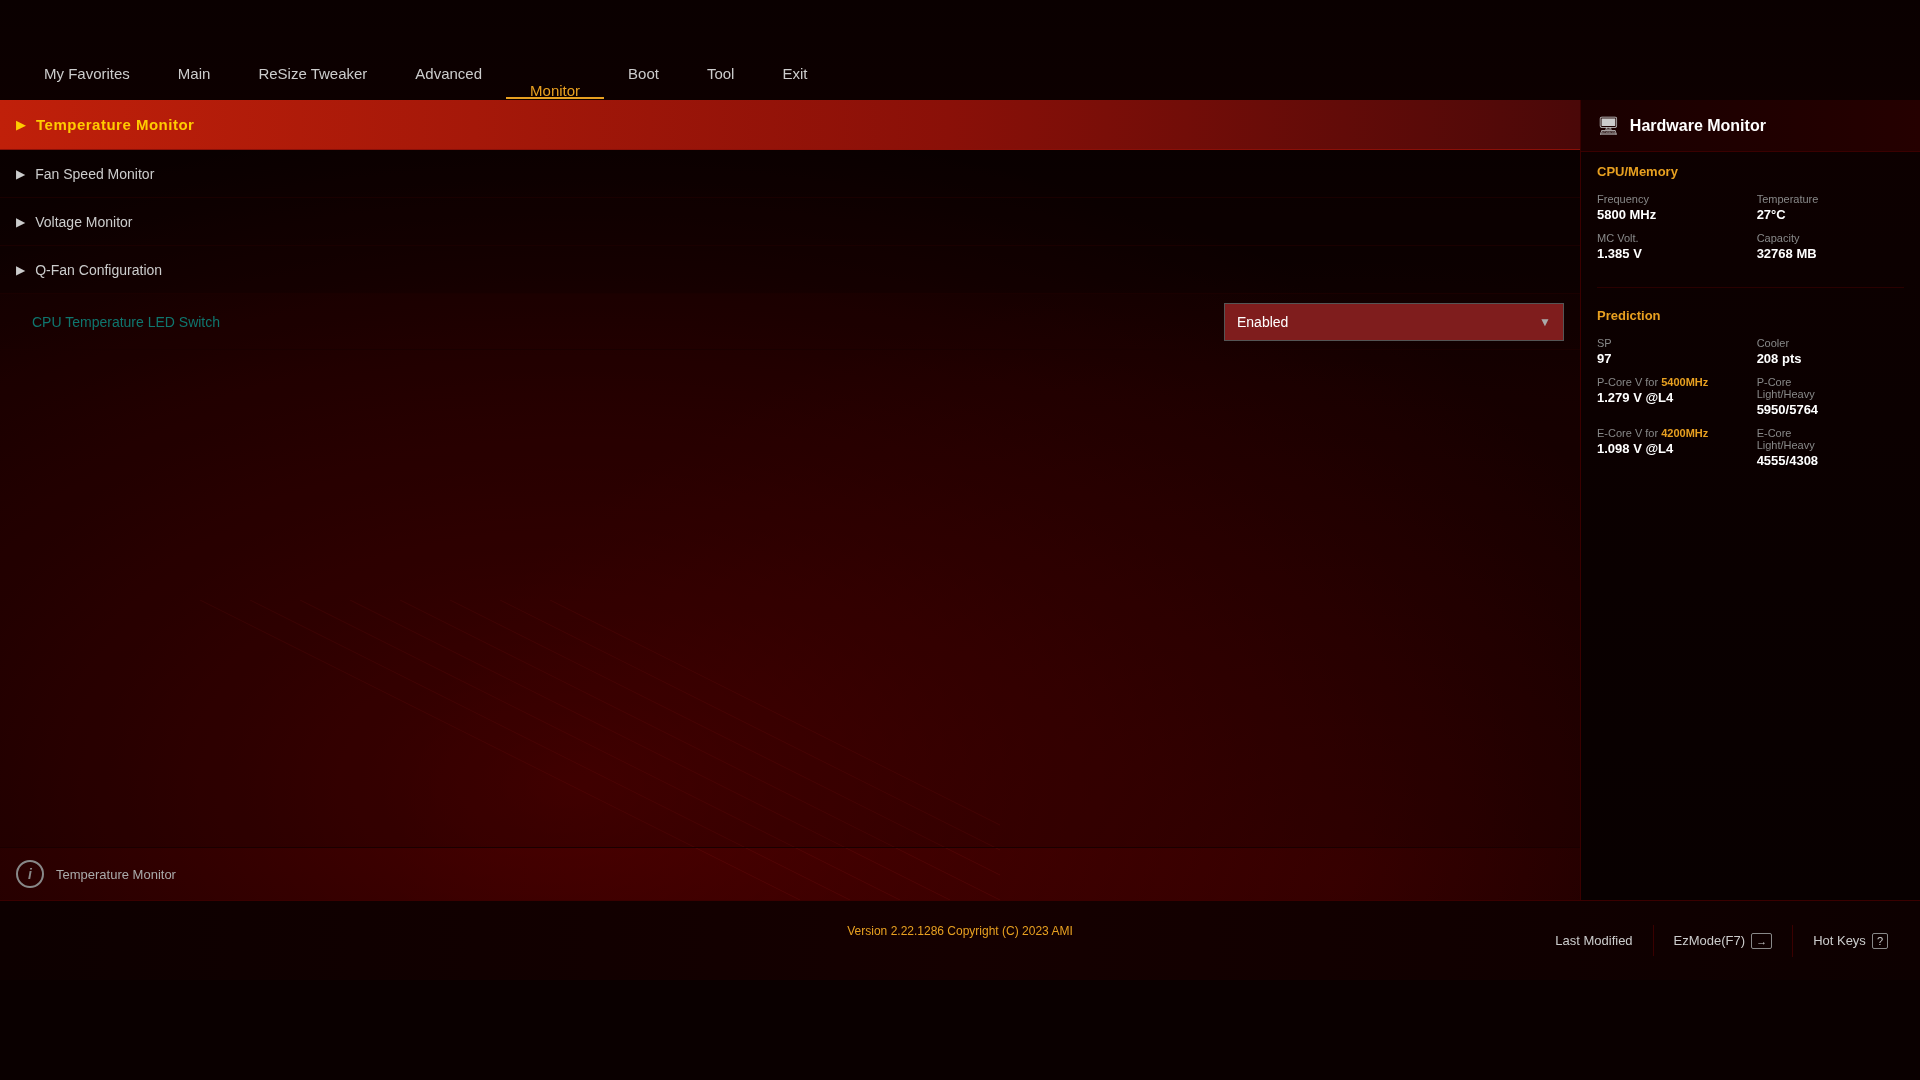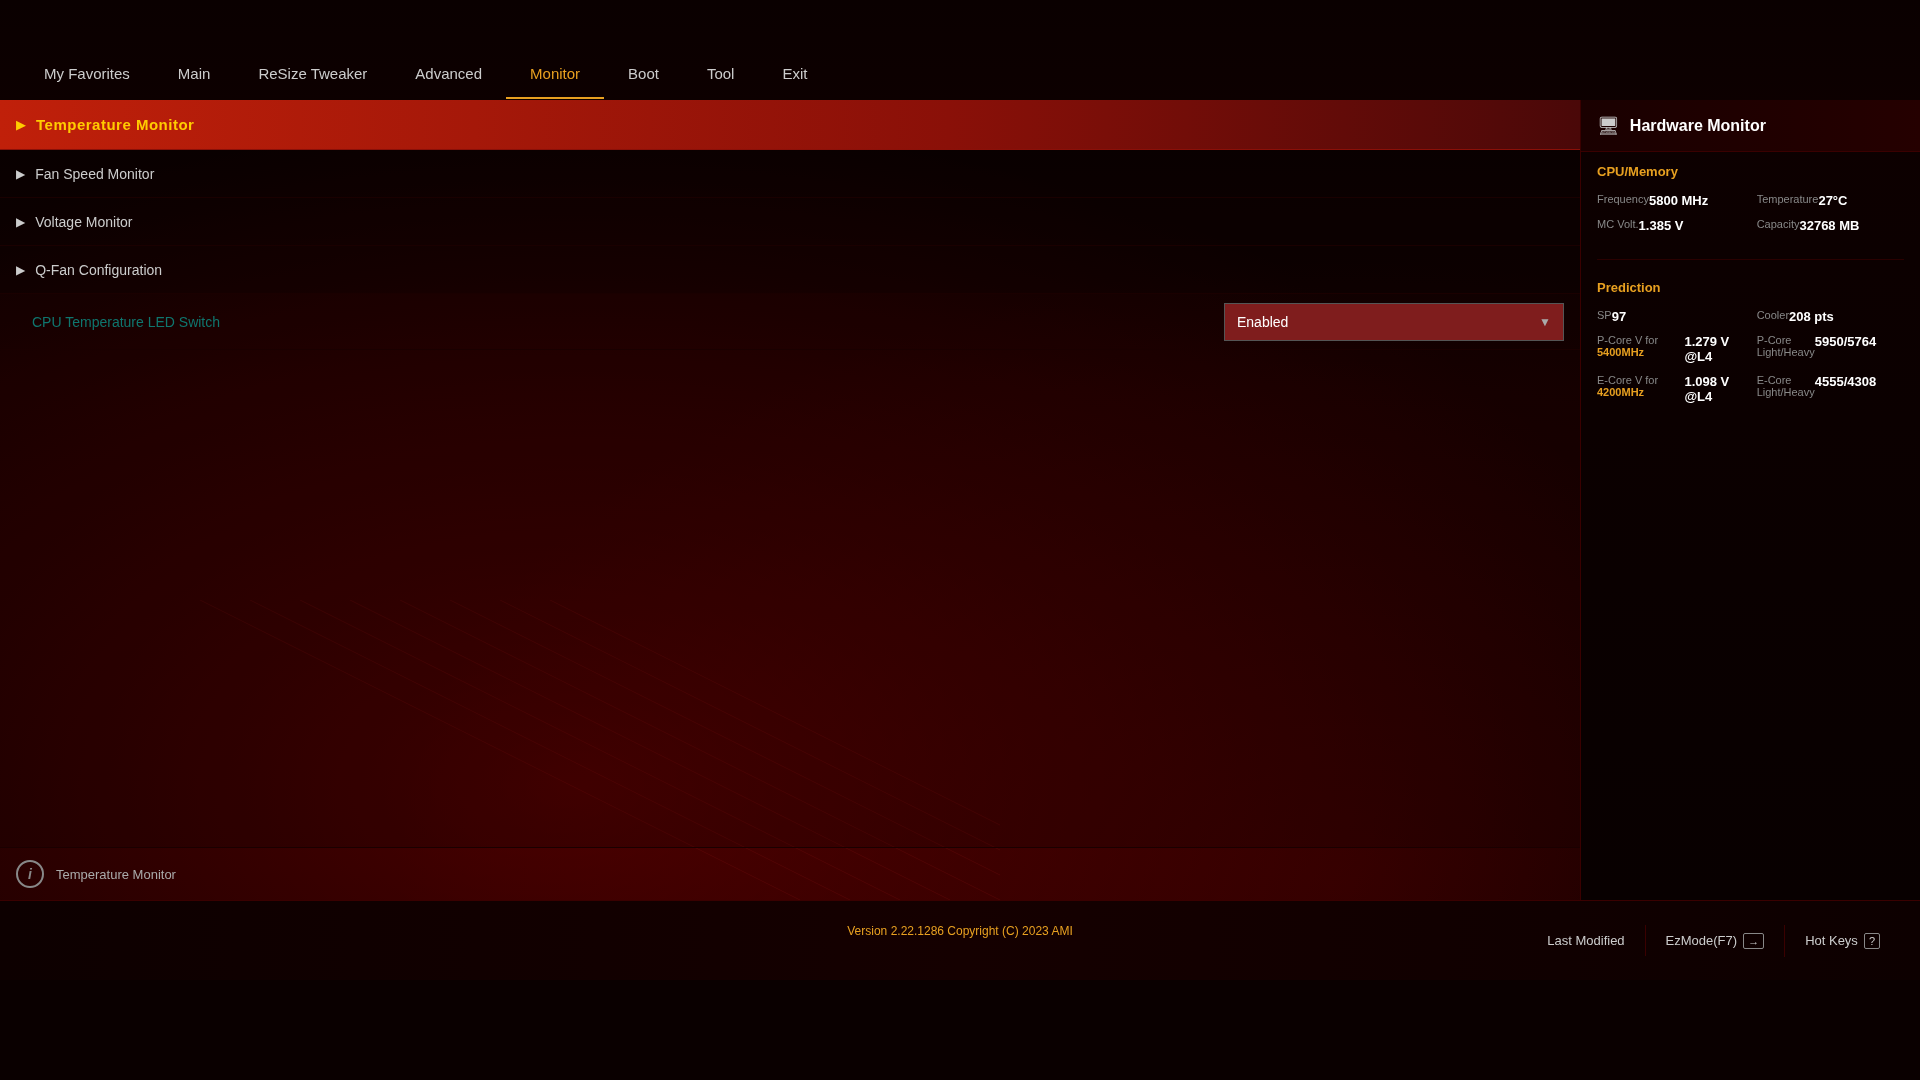--- a/index.html
+++ b/index.html
@@ -142,20 +142,21 @@
       padding: 0 24px;
       height: 52px;
       display: flex;
       align-items: center;
       cursor: pointer;
       position: relative;
       white-space: nowrap;
     }
     .nav-item.active {
       color: #e8a020;
+      align-items: flex-end;
     }
     .nav-item.active::after {
       content: '';
       position: absolute;
       bottom: 0;
       left: 0;
       right: 0;
       height: 2px;
       background: #e8a020;
     }
@@ -339,21 +340,21 @@
     }
 
     .hw-row {
       display: flex;
       justify-content: space-between;
       margin-bottom: 10px;
     }
 
     .hw-col {
       display: flex;
-      flex-direction: row;
+      flex-direction: column;
       width: 48%;
     }
 
     .hw-label {
       color: #888888;
       font-size: 11px;
       margin-bottom: 2px;
     }
 
     .hw-value {
@@ -386,21 +387,21 @@
     }
 
     .footer-version {
       color: #e8a020;
       font-size: 12px;
       margin-bottom: 20px;
     }
 
     .footer-buttons {
       position: absolute;
-      right: 20px;
+      right: 12px;
       top: 50%;
       transform: translateY(-50%);
       display: flex;
       align-items: center;
       gap: 0;
     }
 
     .footer-btn {
       color: #cccccc;
       font-size: 13px;

